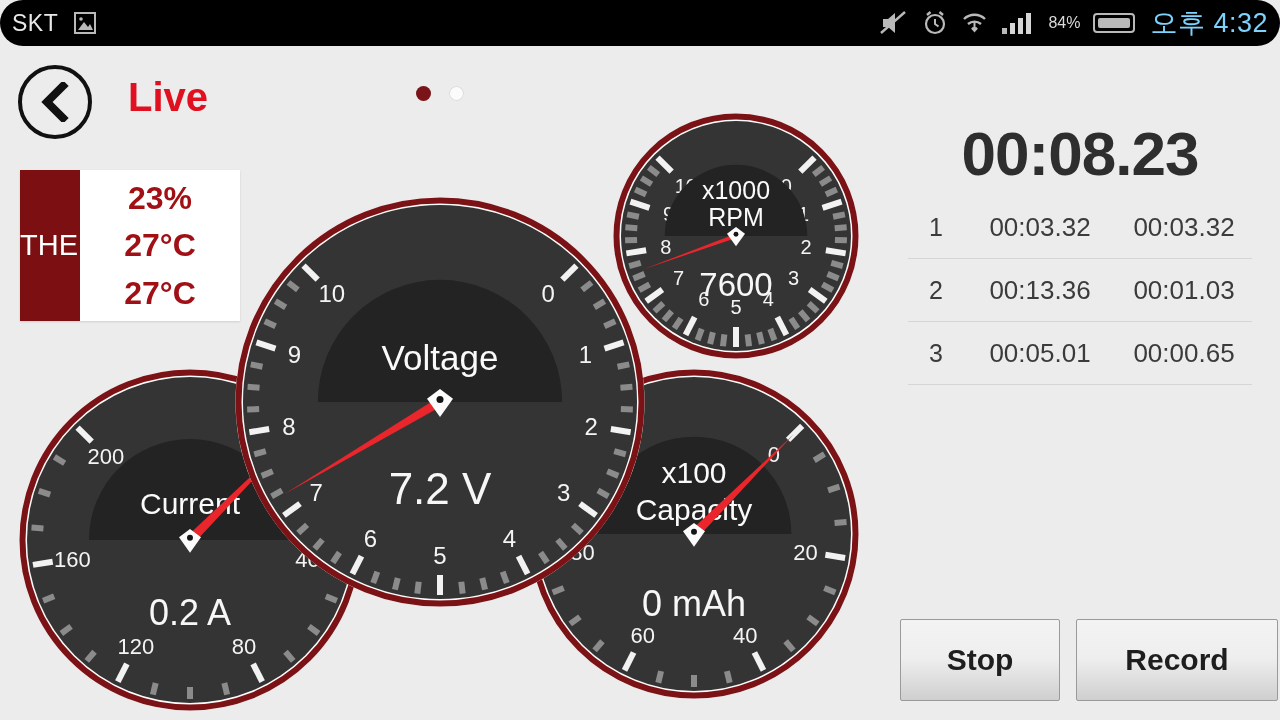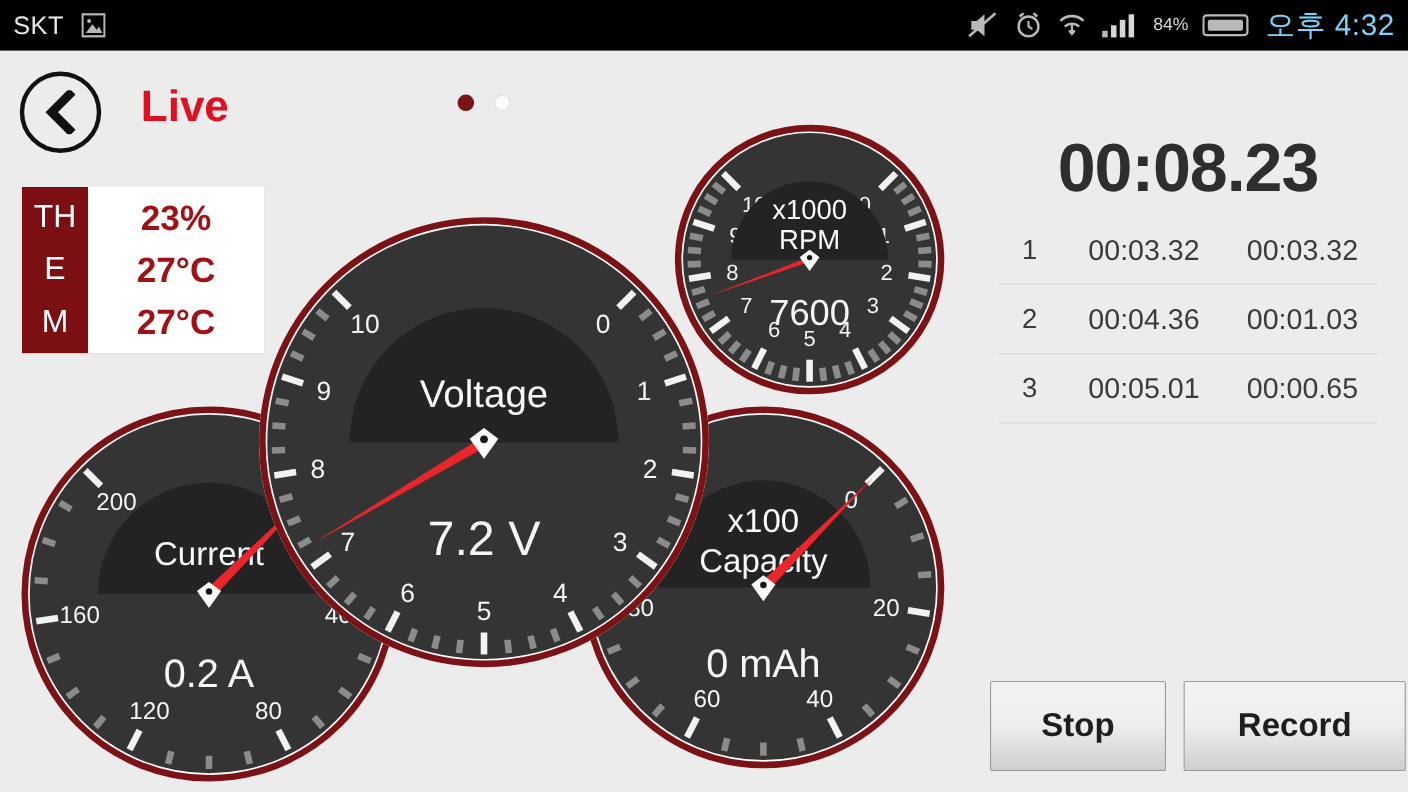--- a/index.html
+++ b/index.html
@@ -8,21 +8,21 @@
     overflow: hidden;
     background: #ececec;
     font-family: "Liberation Sans", sans-serif;
   }
   #app { position: relative; width: 1280px; height: 720px; background: #ececec; }
 
   
   .statusbar {
     position: absolute; left: 0; top: 0; width: 1280px; height: 46px;
     background: #000; color: #d8d8d8;
-    display: flex; align-items: center;
+    display: flex; align-items: center; border-radius: 23px;
   }
   .sb-carrier { font-size: 23px; color: #e8e8e8; margin-left: 12px; letter-spacing: .5px; }
   .sb-left-icons { display: flex; align-items: center; margin-left: 16px; }
   .sb-spacer { flex: 1 1 auto; }
   .sb-right { display: flex; align-items: center; margin-right: 12px; }
   .sb-right > * { margin-left: 13px; }
   .sb-pct { font-size: 16px; color: #d9d9d9; }
   .sb-clock { font-size: 27px; color: #7dd3fc; letter-spacing: .5px; }
   .icn { display: inline-block; line-height: 0; }
 
@@ -45,21 +45,21 @@
 
   
   .them {
     position: absolute; left: 20px; top: 170px;
     width: 220px; height: 151px;
     background: #ffffff; display: flex;
     box-shadow: 0 1px 2px rgba(0,0,0,.12);
   }
   .them-col {
     width: 60px; background: #7b0f12; color: #fff;
-    display: flex; flex-direction: column; align-items: center; justify-content: space-around;
+    display: flex; flex-direction: row; align-items: center; justify-content: space-around;
     padding: 4px 0; box-sizing: border-box;
   }
   .them-col span { font-size: 29px; line-height: 1; }
   .them-vals {
     flex: 1; display: flex; flex-direction: column;
     align-items: center; justify-content: space-around; padding: 4px 16px; box-sizing: border-box;
   }
   .them-vals span { font-size: 32px; font-weight: bold; color: #a01015; line-height: 1; }
 
   
@@ -395,21 +395,21 @@
 
   <div class="timer">00:08.23</div>
   <div class="laps">
     <div class="lap-row">
       <div class="lap-idx">1</div>
       <div class="lap-total">00:03.32</div>
       <div class="lap-split">00:03.32</div>
     </div>
     <div class="lap-row">
       <div class="lap-idx">2</div>
-      <div class="lap-total">00:04.36</div>
+      <div class="lap-total">00:13.36</div>
       <div class="lap-split">00:01.03</div>
     </div>
     <div class="lap-row">
       <div class="lap-idx">3</div>
       <div class="lap-total">00:05.01</div>
       <div class="lap-split">00:00.65</div>
     </div>
   </div>
 
   <div class="btn-row">

